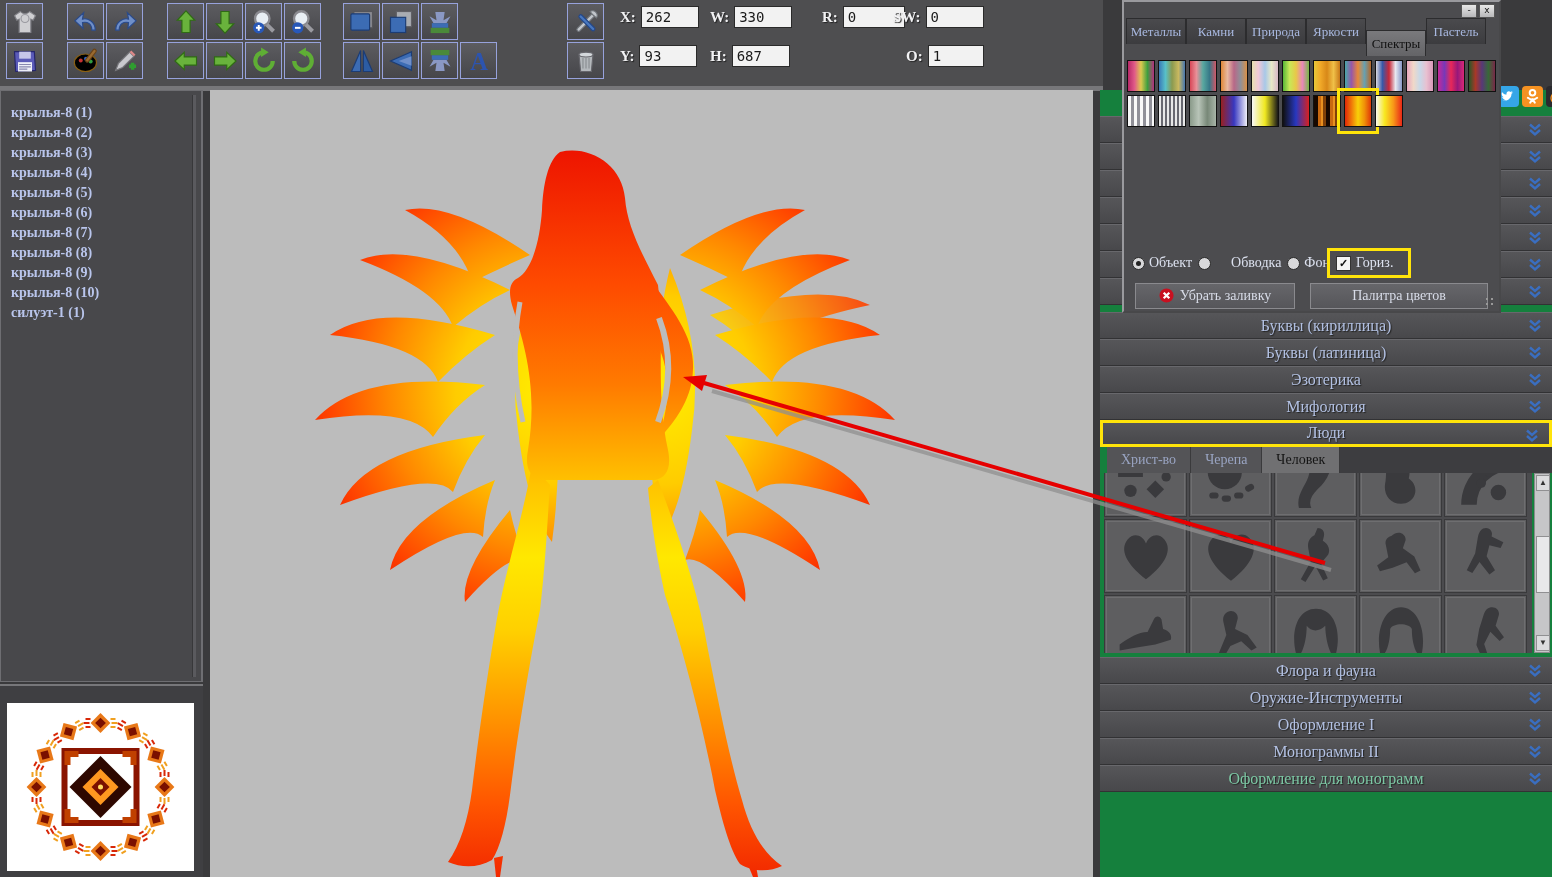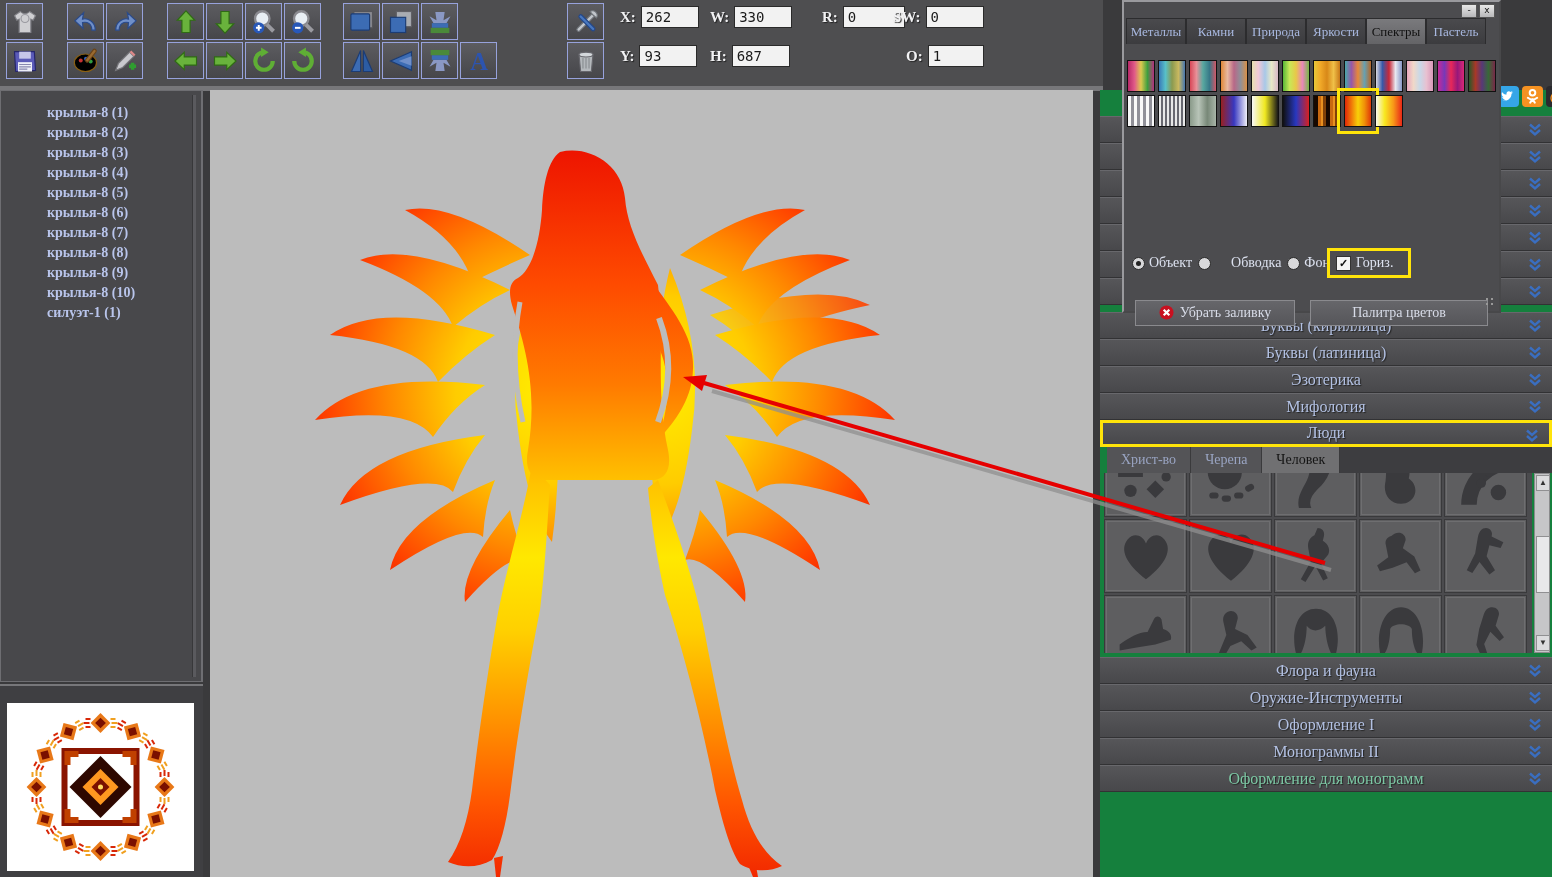--- a/index.html
+++ b/index.html
@@ -14,21 +14,21 @@
   .tb-btn{width:37px;height:37px;border:1px solid #97a2dc;background:linear-gradient(#5c5c60,#46464a);
           display:flex;align-items:center;justify-content:center;box-sizing:border-box;}
   .tb-btn svg{width:28px;height:28px;}
   
   .fld{position:absolute;display:flex;align-items:center;}
   .fld label{color:#f2f2f4;font-weight:bold;font-size:15px;margin-right:5px;text-shadow:1px 1px 1px #222;}
   .fld input{height:20px;border:1px solid #2a2a2a;background:#f2f2f2;color:#1a1a1a;
              font-family:"DejaVu Sans Mono",monospace;font-size:14px;padding:0 4px;width:48px;}
   
   #layers-panel{left:0;top:90px;width:203px;height:592px;background:#48484b;
-                border:1px solid #6e6e72;box-sizing:border-box;border-right-width:2px;padding-left:36px;}
+                border:1px solid #6e6e72;box-sizing:border-box;border-right-width:2px;}
   #layers-list{list-style:none;margin:12px 0 0 10px;padding:0;}
   #layers-list li{color:#b9c5ec;font-size:14px;font-weight:bold;line-height:20px;cursor:default;}
   #layers-scroll{position:absolute;right:5px;top:4px;bottom:4px;width:3px;background:#5a5a5e;border-left:1px solid #38383a;}
   
   #preview-box{left:0;top:684px;width:203px;height:193px;background:#3f3f42;border-top:2px solid #77777a;box-sizing:border-box;}
   #preview-img{position:absolute;left:7px;top:17px;width:187px;height:168px;background:#ffffff;}
   
   #canvas{left:210px;top:90px;width:883px;height:787px;background:#bcbcbc;}
   
   #sidebar{left:1100px;top:90px;width:452px;height:787px;background:#15803d;}
@@ -60,31 +60,31 @@
   #social svg{width:21px;height:21px;}
   
   #float-panel{left:1122px;top:0;width:379px;height:313px;background:#4c4c4f;
                border:2px outset #9a9a9e;box-sizing:border-box;z-index:50;}
   #win-btns{position:absolute;top:2px;right:4px;display:flex;gap:2px;}
   .win-btn{width:14px;height:12px;background:linear-gradient(#e8e8e8,#b8b8ba);border:1px solid #555;
            font-family:"DejaVu Sans",sans-serif;font-size:9px;line-height:10px;text-align:center;color:#111;cursor:pointer;}
   #pal-tabs{position:absolute;left:2px;top:16px;display:flex;}
   .pal-tab{width:60px;height:26px;background:linear-gradient(#4a4a4d,#3c3c3f);border:1px solid #2c2c2e;
            border-bottom:none;color:#a8b8e0;font-size:13px;text-align:center;line-height:25px;cursor:pointer;box-sizing:border-box;}
-  .pal-tab.active{background:linear-gradient(#7a7a7d,#646467);color:#111;}
+  .pal-tab.active{background:linear-gradient(#7a7a7d,#646467);color:#111;margin-top:12px;}
   .swatch-row{position:absolute;left:3px;display:flex;gap:3px;}
   .swatch{width:28px;height:32px;border:1px solid #111;box-sizing:border-box;cursor:pointer;}
   .swatch.selected{outline:3px solid #ffe40a;outline-offset:4px;}
   #pal-radios{position:absolute;left:8px;top:253px;display:flex;align-items:center;gap:6px;color:#dde2f0;font-size:14px;}
   .radio{width:11px;height:11px;border-radius:50%;background:#d8d8da;border:1px solid #2a2a2a;display:inline-block;position:relative;}
   .radio.on::after{content:"";position:absolute;left:3px;top:3px;width:5px;height:5px;border-radius:50%;background:#222;}
   #goriz-box{position:absolute;left:203px;top:246px;width:84px;height:30px;border:3px solid #ffe40a;
              display:flex;align-items:center;gap:5px;padding-left:6px;box-sizing:border-box;color:#dde2f0;font-size:14px;}
   .checkbox{width:13px;height:13px;background:#f4f4f4;border:1px solid #333;font-size:11px;line-height:12px;text-align:center;color:#111;font-weight:bold;}
-  .pal-btn{position:absolute;top:298px;height:26px;background:linear-gradient(#66666a,#56565a);
+  .pal-btn{position:absolute;top:281px;height:26px;background:linear-gradient(#66666a,#56565a);
            border:1px solid #8a8a8e;color:#d8dcE8;color:#d8dce8;font-size:14px;text-align:center;line-height:24px;cursor:pointer;box-sizing:border-box;}
   #grip{position:absolute;right:3px;bottom:3px;width:12px;height:12px;
         background:radial-gradient(circle at 3px 3px,#999 1px,transparent 1.4px) 0 0/5px 5px;}
   
   #arrow-overlay{left:0;top:0;width:1552px;height:877px;pointer-events:none;z-index:40;}
 </style>
 </head>
 <body>
 
 <div id="toolbar" class="abs">

